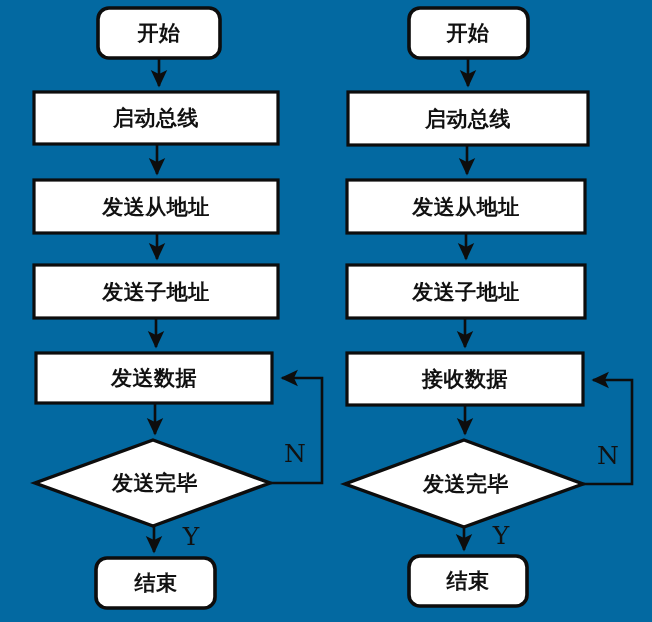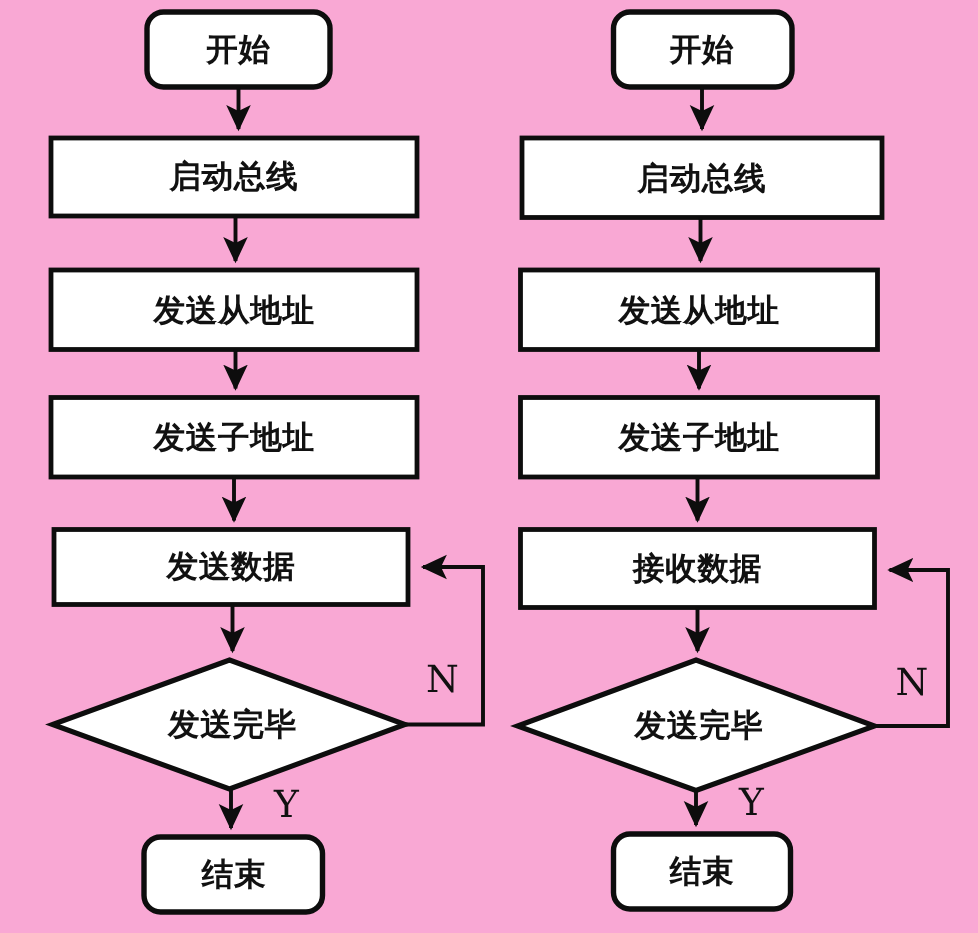--- a/index.html
+++ b/index.html
@@ -11,21 +11,21 @@
     width: 652px;
     height: 622px;
     font-family: "DejaVu Sans", sans-serif;
     position: relative;
     overflow: hidden;
   }
   #stage {
     position: relative;
     width: 652px;
     height: 622px;
-    background: #f9a8d4;
+    background: #0369a1;
   }
   svg.flow {
     position: absolute;
     left: 0;
     top: 0;
     width: 652px;
     height: 622px;
     display: block;
   }
   .node-label {

